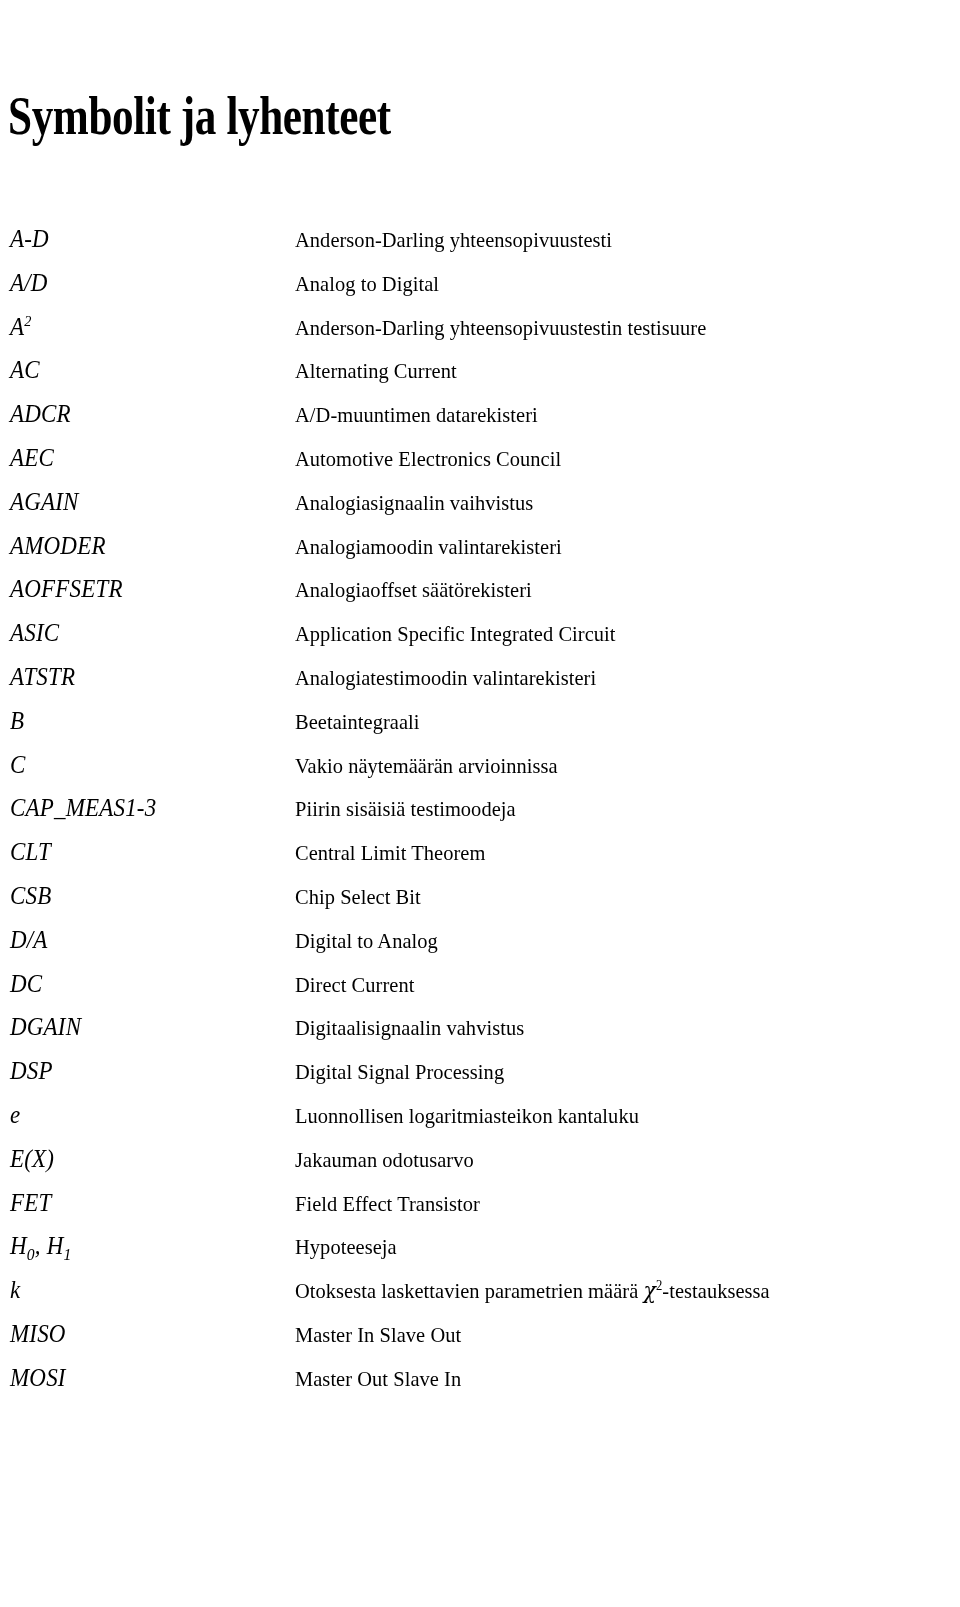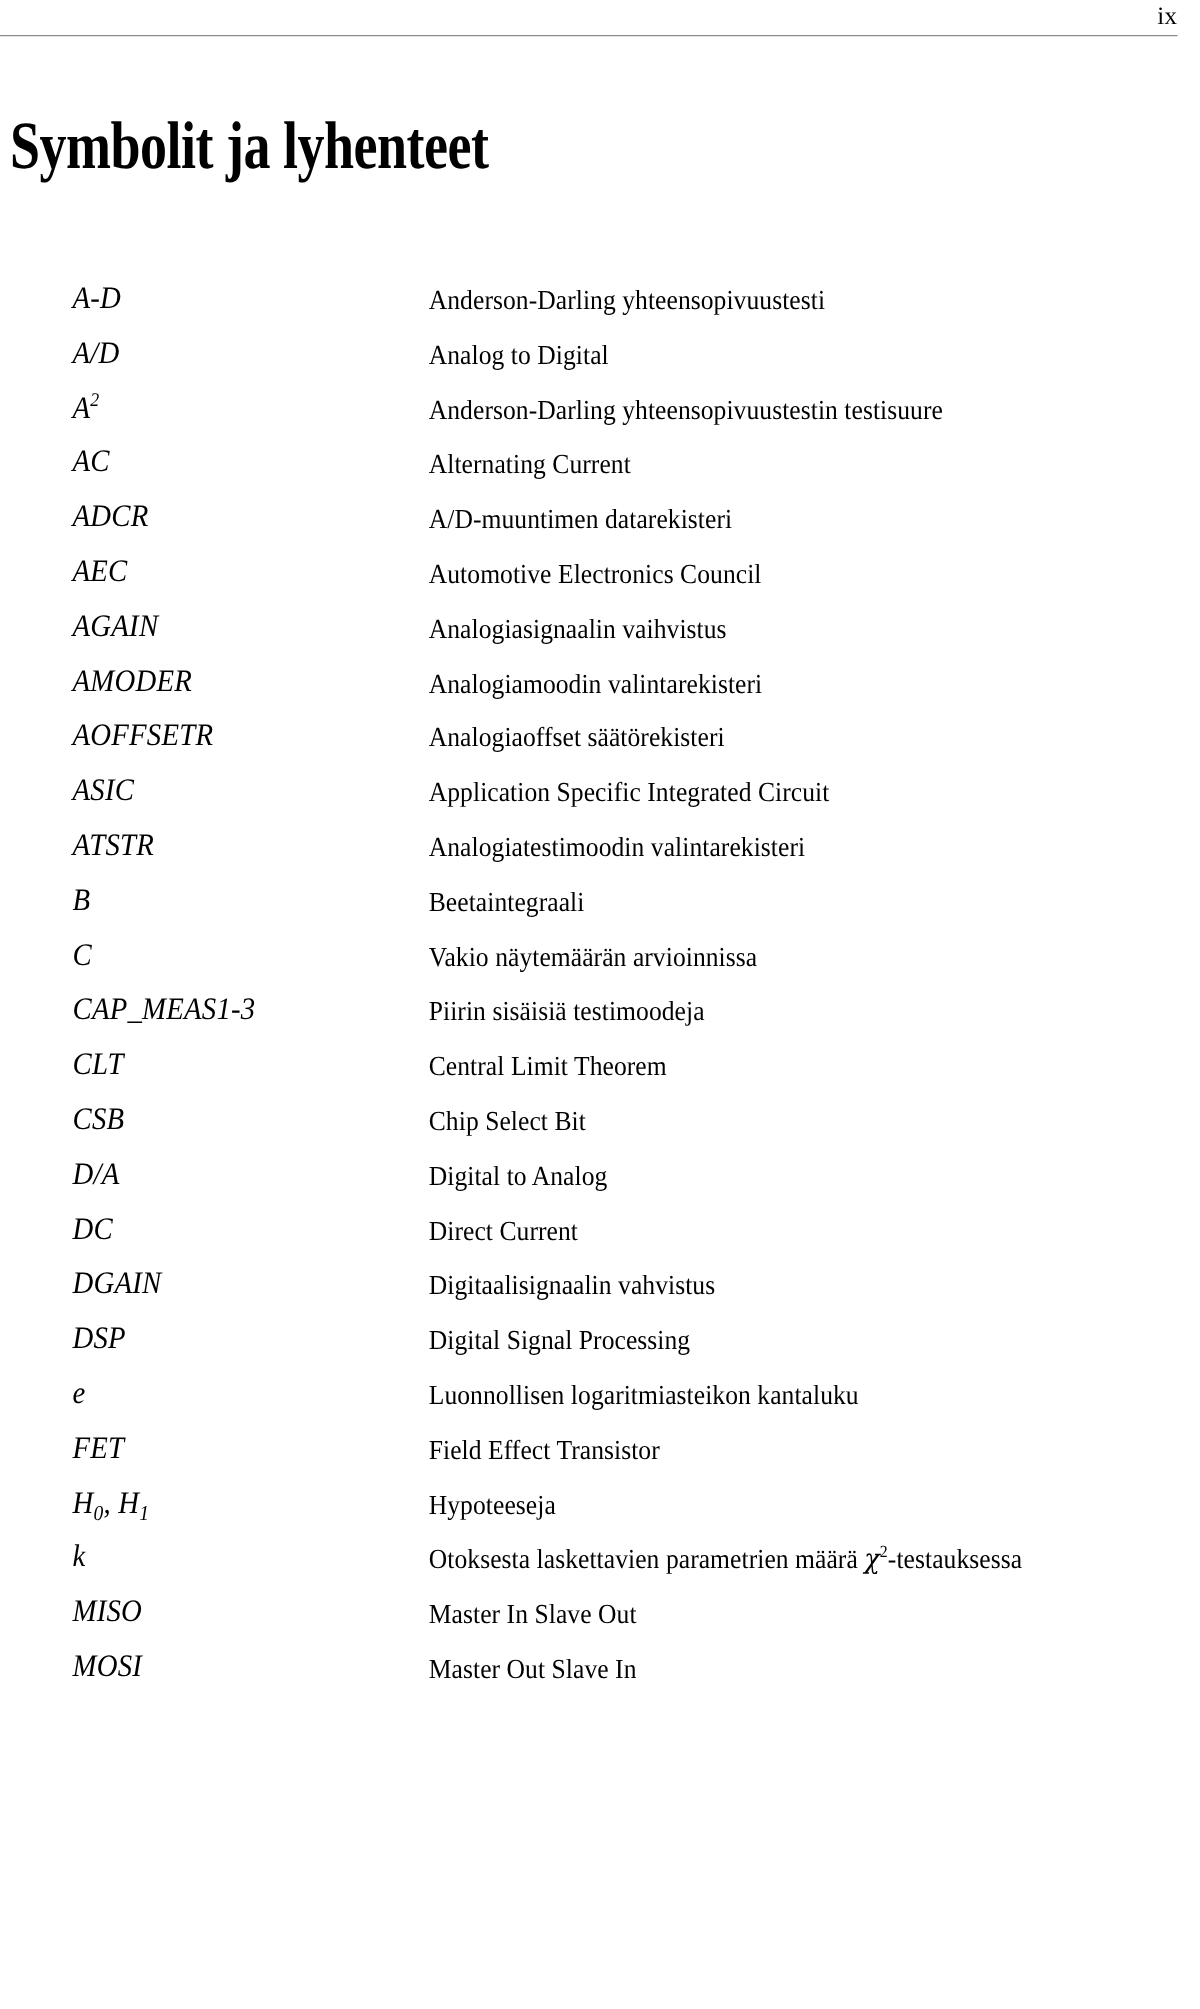--- a/index.html
+++ b/index.html
@@ -67,21 +67,20 @@
     white-space: nowrap;
     color: #000;
   }
 
   
   .glossary {
     position: absolute;
     left: 0;
     top: 222px;
     width: 848px;
-    padding-left: 48px;
   }
   .gloss-row {
     position: relative;
     height: 43.8px;
     width: 960px;
   }
   .symbol {
     position: absolute;
     left: 10px;
     top: 0;
@@ -123,24 +122,20 @@
   .chi {
     font-family: "DejaVu Serif", "Liberation Serif", serif;
     font-style: italic;
   }
 </style>
 </head>
 <body>
 
 <div class="page">
 
-  <div class="header">
-    <div class="folio">ix</div>
-    <div class="header-rule"></div>
-  </div>
 
   <div class="page-title">Symbolit ja lyhenteet</div>
 
   <div class="glossary">
       <div class="gloss-row">
         <div class="symbol">A-D</div>
         <div class="definition">Anderson-Darling yhteensopivuustesti</div>
       </div>
       <div class="gloss-row">
         <div class="symbol">A/D</div>
@@ -216,20 +211,24 @@
       </div>
       <div class="gloss-row">
         <div class="symbol">DSP</div>
         <div class="definition">Digital Signal Processing</div>
       </div>
       <div class="gloss-row">
         <div class="symbol">e</div>
         <div class="definition">Luonnollisen logaritmiasteikon kantaluku</div>
       </div>
       <div class="gloss-row">
+        <div class="symbol">E(X)</div>
+        <div class="definition">Jakauman odotusarvo</div>
+      </div>
+      <div class="gloss-row">
         <div class="symbol">FET</div>
         <div class="definition">Field Effect Transistor</div>
       </div>
       <div class="gloss-row">
         <div class="symbol">H<sub>0</sub>, H<sub>1</sub></div>
         <div class="definition">Hypoteeseja</div>
       </div>
       <div class="gloss-row">
         <div class="symbol">k</div>
         <div class="definition">Otoksesta laskettavien parametrien määrä <span class="chi">χ</span><sup>2</sup>-testauksessa</div>

